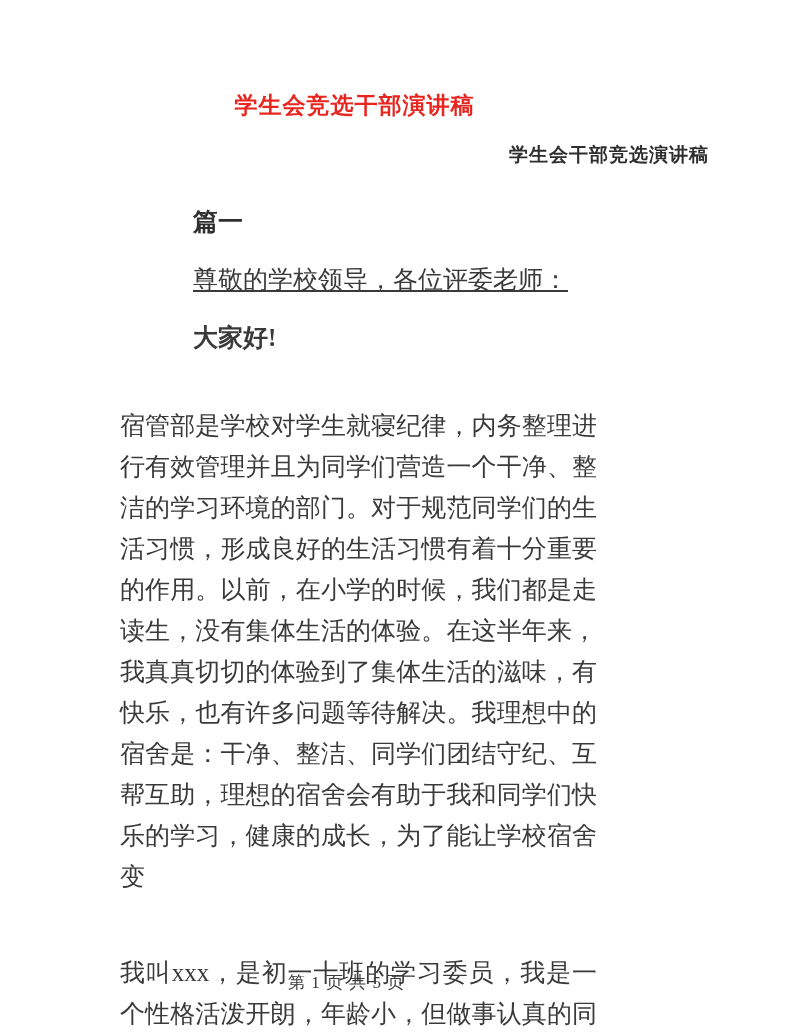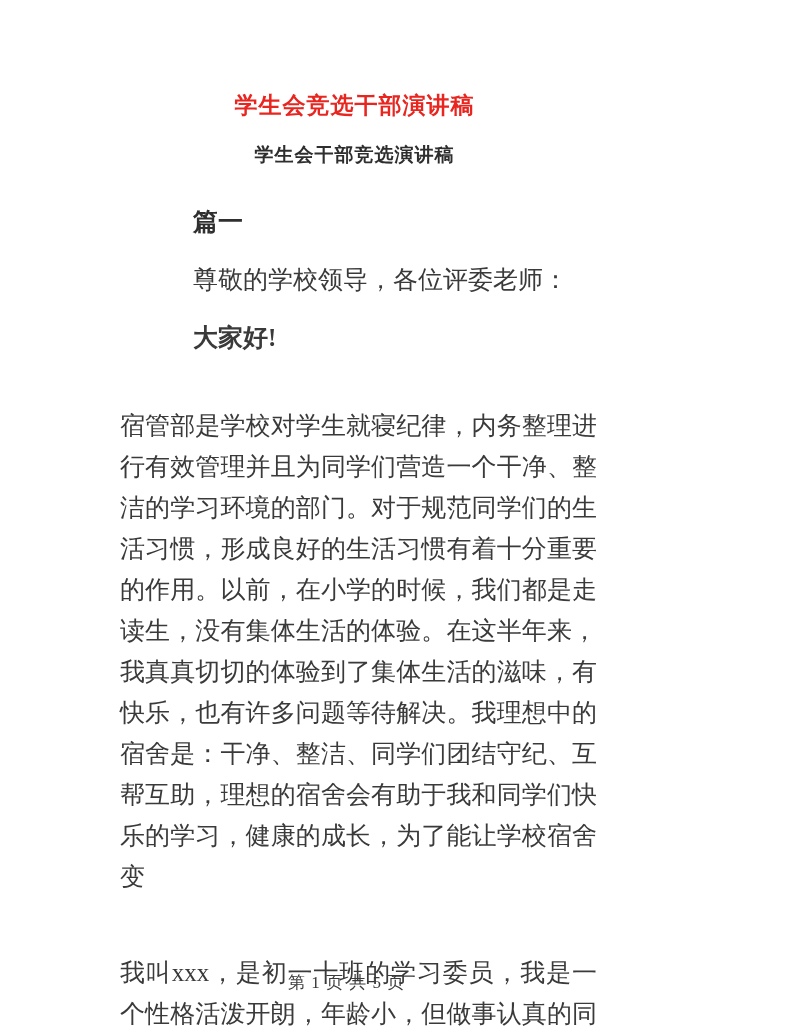--- a/index.html
+++ b/index.html
@@ -22,21 +22,21 @@
     padding-top: 90px;
     text-align: center;
     font-size: 23px;
     font-weight: bold;
     letter-spacing: 1px;
     color: #e8251f; 
   }
   .doc-subtitle {
     margin: 0;
     margin-top: 21px;
-    text-align: center;
+    text-align: right;
     font-size: 19px;
     font-weight: bold;
     letter-spacing: 1px;
     color: #2e2e2e;
   }
   .content {
     margin-left: 120px;
     margin-right: 112px;
     font-size: 25px;
     line-height: 41px;
@@ -45,20 +45,21 @@
     margin: 0;
     margin-top: 33px;
     padding-left: 73px;
     font-weight: bold;
     color: #2f2f2f;
   }
   .salutation {
     margin: 0;
     margin-top: 17px;
     padding-left: 73px;
+    text-decoration: underline;
   }
   .greeting {
     margin: 0;
     margin-top: 17px;
     padding-left: 73px;
     font-weight: bold;
   }
   .body-paragraph {
     margin: 0;
     text-align: justify;

